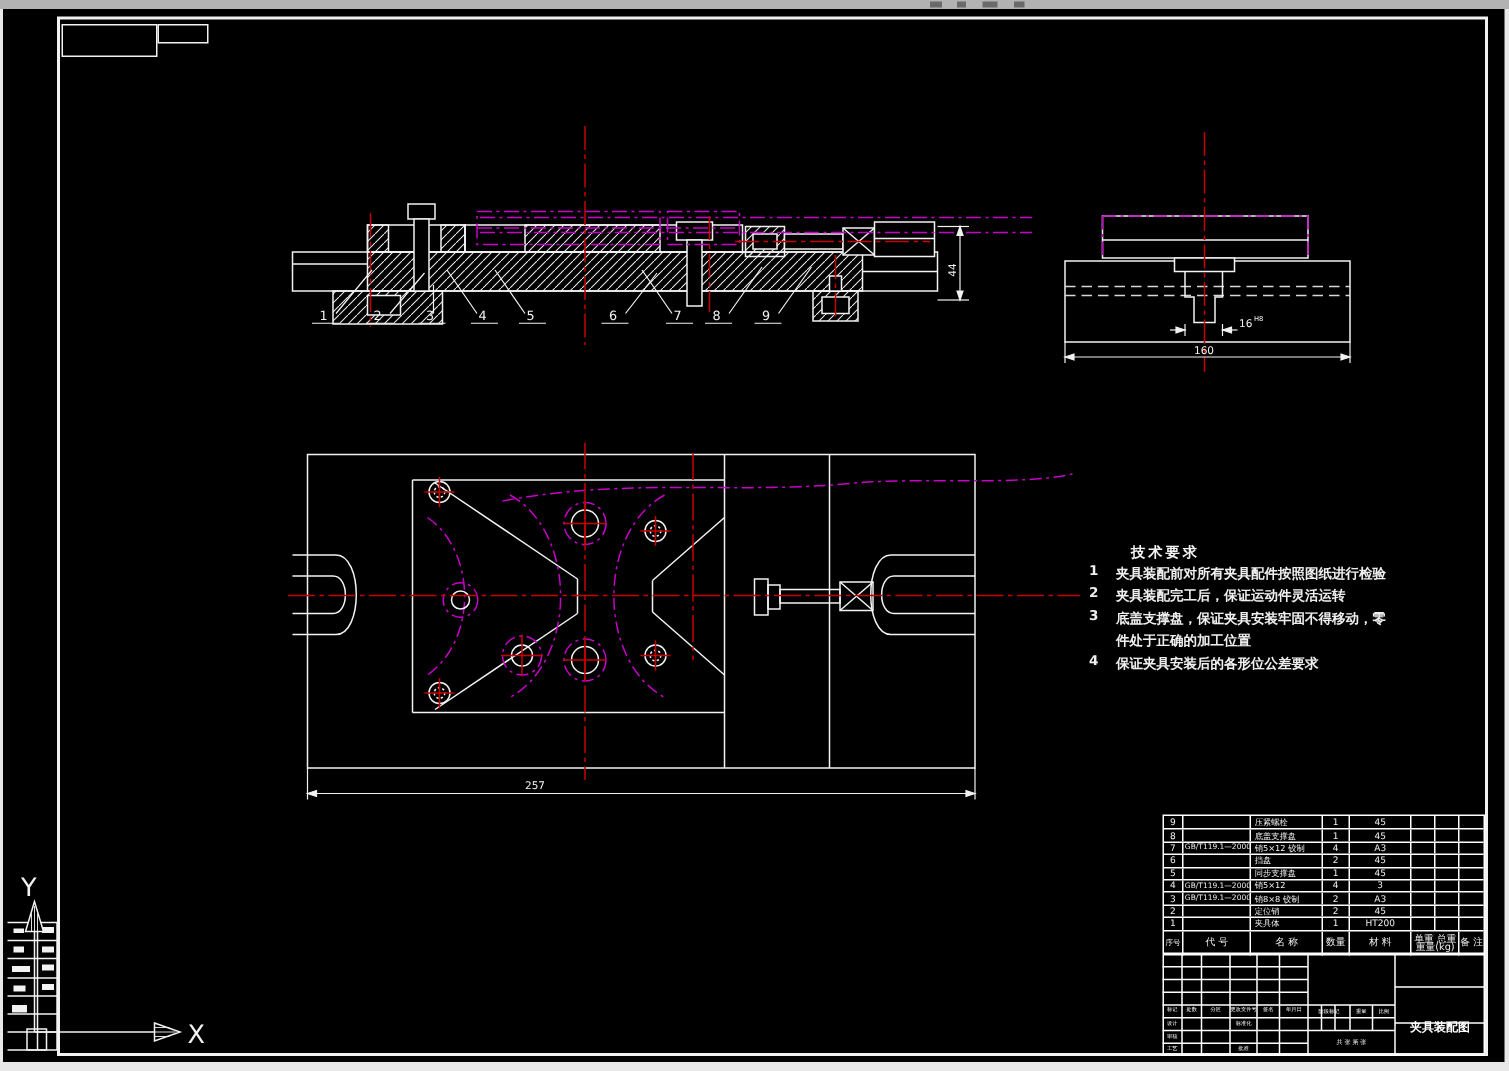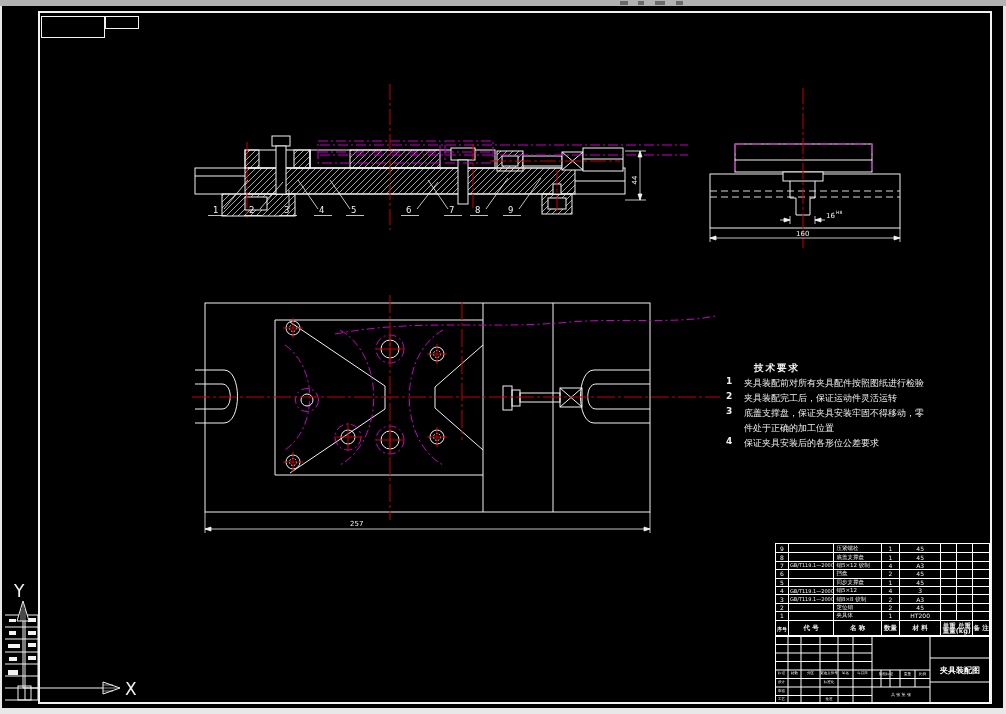--- a/index.html
+++ b/index.html
@@ -14,43 +14,43 @@
   .chrome-mark{top:1px;height:4px;background:#6a6a6a;}
   
   .frame{left:38px;top:11px;width:954px;height:693px;border:2px solid #f2f2f2;box-sizing:border-box;}
   .corner-a{left:41px;top:16px;width:64px;height:22px;border:1px solid #f2f2f2;box-sizing:border-box;}
   .corner-b{left:105px;top:16px;width:34px;height:13px;border:1px solid #f2f2f2;box-sizing:border-box;}
   
   .tech{left:726px;top:362px;width:204px;}
   .tech-title{margin-left:28px;font-size:9.5px;font-weight:bold;letter-spacing:2px;color:#f2f2f2;font-family:Liberation Mono, monospace;}
   .tech-item{display:flex;margin-top:1px;}
   .tech-item .tn{width:18px;font-size:9px;font-weight:bold;flex:none;}
-  .tech-item .tx{width:184px;font-size:9px;font-weight:normal;line-height:14.2px;}
+  .tech-item .tx{width:184px;font-size:9px;font-weight:bold;line-height:14.2px;}
   
   .bom{left:775px;top:543px;width:215px;height:93px;border:1px solid #fff;box-sizing:border-box;font-size:6px;}
   .brow{display:flex;height:8.4px;box-sizing:border-box;}
   .brow + .brow{border-top:1px solid #fff;}
-  .bhead{height:17px;border-top:1px solid #fff;font-weight:bold;}
+  .bhead{height:17px;border-top:1px solid #fff;}
   .bcell{box-sizing:border-box;overflow:hidden;white-space:nowrap;display:flex;align-items:center;}
   .bcell + .bcell{border-left:1px solid #fff;}
   .c1{width:12px;justify-content:center;}
   .c2{width:46px;font-size:5px;padding-left:1px;}
   .c3{width:48px;font-size:5.5px;padding-left:2px;}
   .c4{width:18px;justify-content:center;}
   .c5{width:42px;justify-content:center;}
   .c6{width:16px;}
   .c7{width:16px;}
   .c8{width:17px;justify-content:center;}
   .bhead .bcell{font-size:6.5px;justify-content:center;padding:0;}
   .bhead .c1{font-size:5px;}
   .wcell{flex-direction:column;font-size:3.5px;line-height:4.5px;justify-content:center;text-align:left;}
   
   .tblock{left:775px;top:636px;width:215px;height:68px;}
   .tb-label{position:absolute;font-size:3.5px;color:#fff;white-space:nowrap;overflow:hidden;text-align:center;}
-  .tb-title{position:absolute;left:155px;top:22px;width:60px;height:24px;display:flex;align-items:center;
+  .tb-title{position:absolute;left:155px;top:36px;width:60px;height:24px;display:flex;align-items:center;
             justify-content:center;font-size:8px;font-weight:bold;color:#fff;}
   svg{position:absolute;overflow:visible;}
   svg text{font-family:"DejaVu Sans",sans-serif;}
 </style>
 </head>
 <body>
 
 <div class="screen">
 
   <div class="abs win-top"></div>

